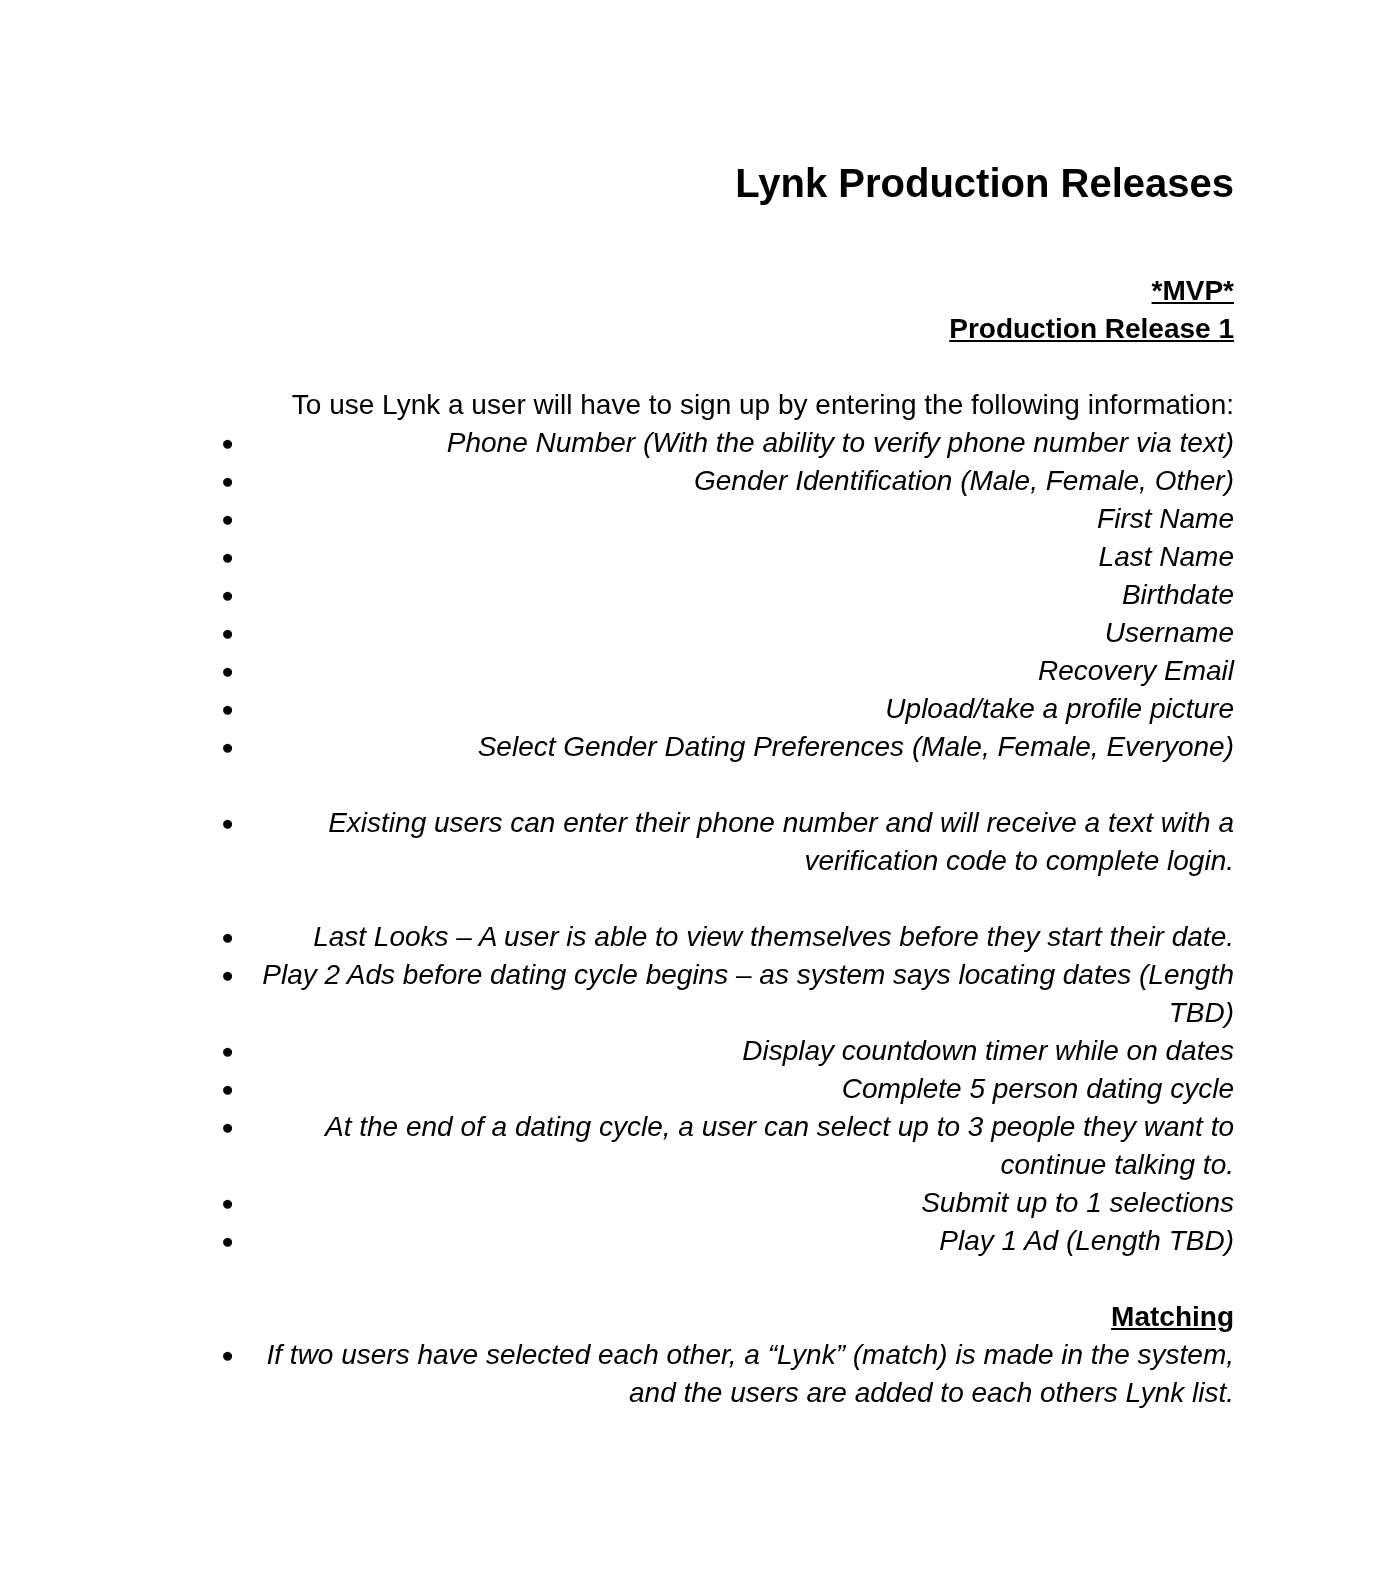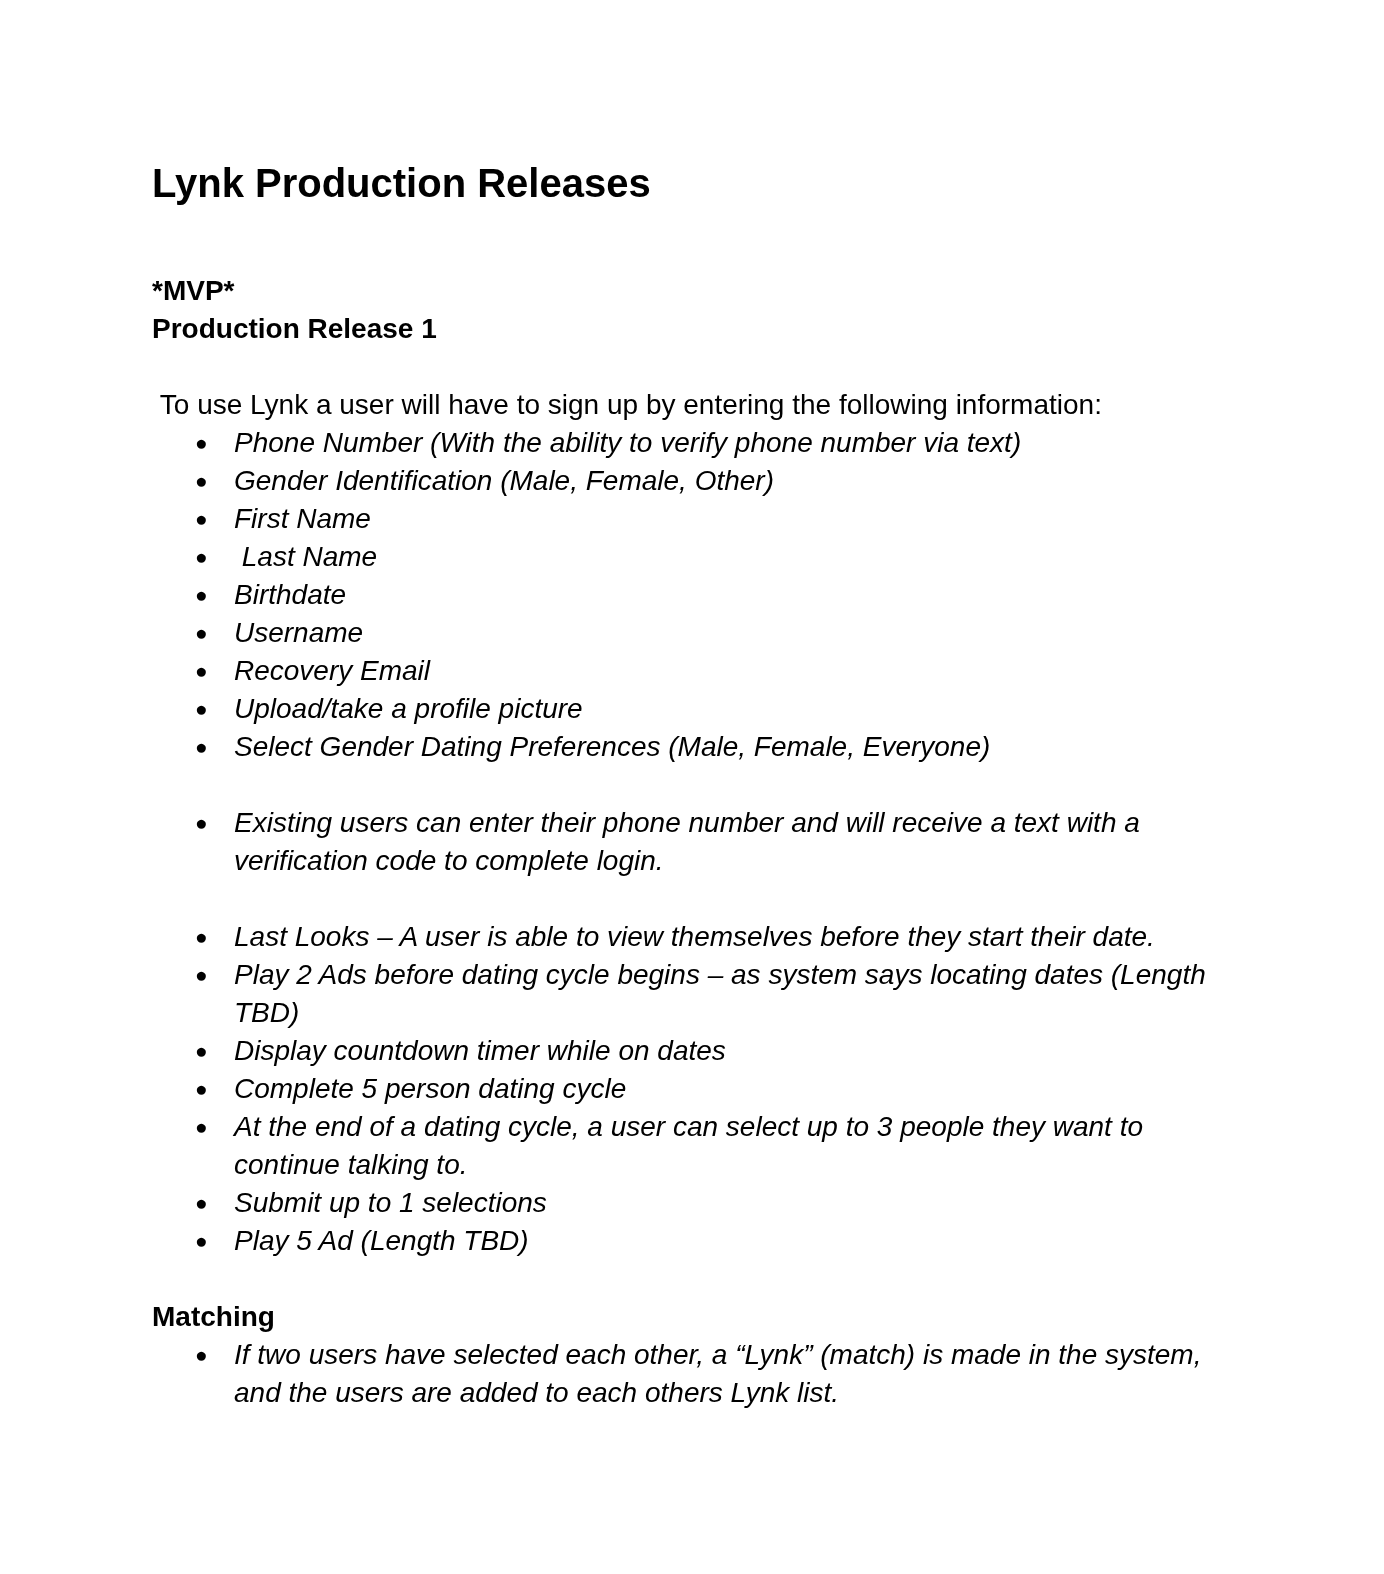--- a/index.html
+++ b/index.html
@@ -11,35 +11,36 @@
     width: 1384px;
     height: 1574px;
     font-family: "Liberation Sans", sans-serif;
     color: #000000;
     overflow: hidden;
   }
   .page {
     padding: 159px 150px 0 152px;
     width: 1082px;
     box-sizing: content-box;
+    text-align: right;
   }
   .doc-title {
     font-size: 40px;
     line-height: 48px;
     font-weight: 700;
     margin: 0 0 65px 0;
     white-space: pre-wrap;
   }
   p.line {
     margin: 0;
     font-size: 28px;
     line-height: 38px;
     white-space: pre-wrap;
   }
-  p.bold { font-weight: 700; }
+  p.bold { font-weight: 700; text-decoration: underline; }
   .section { margin-top: 38px; }
   ul.bullets {
     margin: 0;
     padding: 0;
     list-style: none;
   }
   ul.bullets li {
     display: flex;
     font-size: 28px;
     line-height: 38px;
@@ -140,21 +141,21 @@
       <li>
           <span class="marker">●</span>
           <span class="li-text">At the end of a dating cycle, a user can select up to 3 people they want to continue talking to.</span>
         </li>
       <li>
           <span class="marker">●</span>
           <span class="li-text">Submit up to 1 selections</span>
         </li>
       <li>
           <span class="marker">●</span>
-          <span class="li-text">Play 5 Ad (Length TBD)</span>
+          <span class="li-text">Play 1 Ad (Length TBD)</span>
         </li>
     </ul>
   </div>
 
   <div class="section">
     <p class="line bold">Matching</p>
     <ul class="bullets">
       <li>
           <span class="marker">●</span>
           <span class="li-text">If two users have selected each other, a “Lynk” (match) is made in the system, and the users are added to each others Lynk list.</span>

